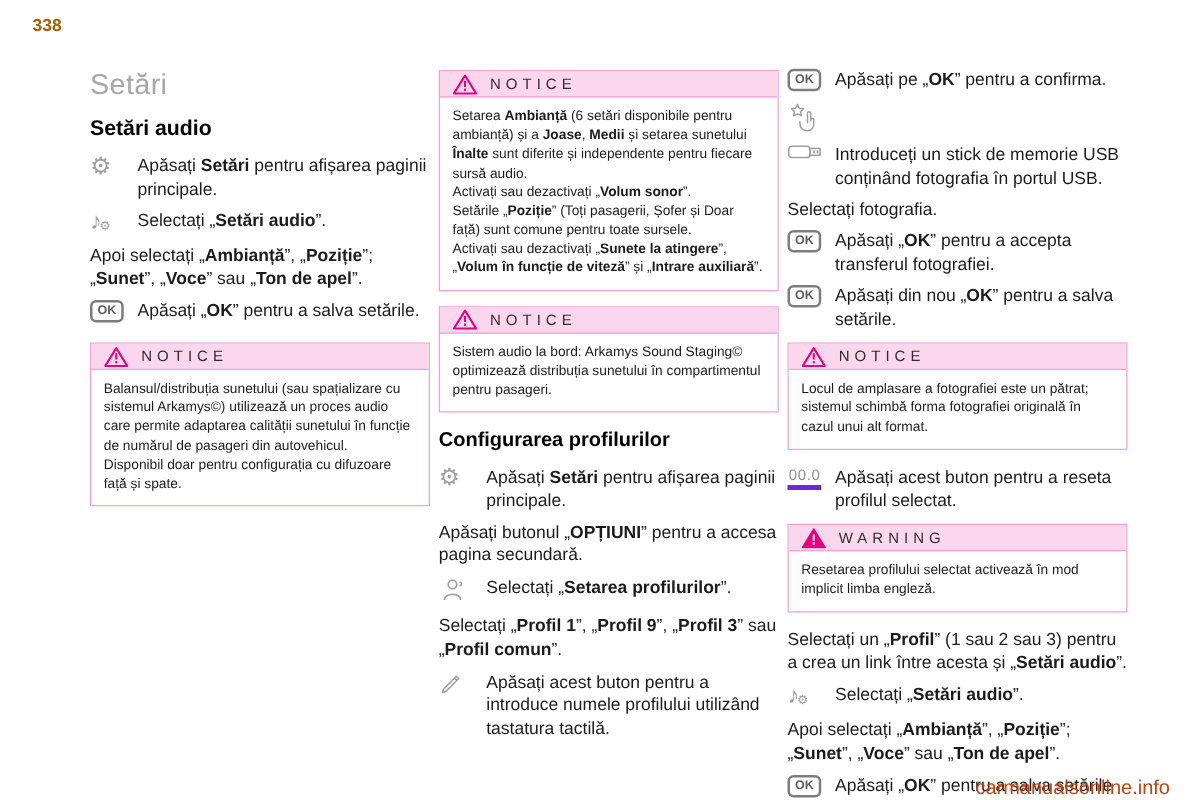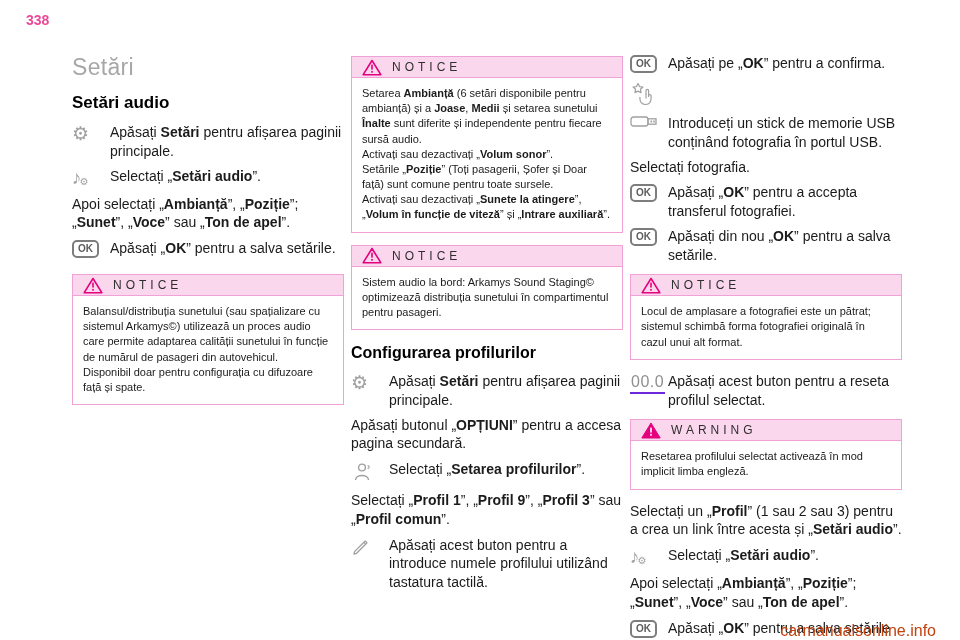--- a/index.html
+++ b/index.html
@@ -1,34 +1,34 @@
 <!DOCTYPE html>
 <html><head>
 <meta charset="utf-8">
 <style>
   * { margin:0; padding:0; box-sizing:border-box; }
   html,body { width:960px; height:640px; background:#ffffff; overflow:hidden;
               font-family:"Liberation Sans", sans-serif; color:#1b1b1b; }
   .page { position:relative; width:960px; height:640px; padding:12px 26px; }
-  .page-number { font-size:14px; font-weight:bold; color:#ec4899; }
+  .page-number { font-size:14px; font-weight:bold; color:#a16207; }
   .columns { display:flex; gap:7px; margin-top:26px; margin-left:46px; }
   .col { width:272px; flex:none; }
   .section-title { font-size:23px; font-weight:400; color:#a7a7a7; margin-bottom:12px; letter-spacing:.3px; }
   .heading { font-size:17px; font-weight:bold; color:#000; margin:4px 0 10px; }
   .heading2 { font-size:16px; font-weight:bold; color:#000; margin:14px 0 10px; }
   .step { display:flex; margin-bottom:6px; }
   .step .icon { width:38px; flex:none; display:flex; align-items:flex-start; padding-top:1px; }
   .text, .para { font-size:14px; line-height:1.34; color:#1b1b1b; }
   .para { margin-bottom:7px; }
   .glyph { font-size:19px; color:#a0a0a0; line-height:1; }
   .glyph.sm { font-size:10px; align-self:flex-end; margin-left:-2px; }
   .music-icon { display:inline-flex; }
   .ok-badge { display:inline-block; border:2px solid #7d7d7d; border-radius:5px; font-weight:bold;
               font-size:10px; color:#5c5c5c; padding:1px 4px; line-height:1.2; }
-  .reset-glyph { font-size:16px; color:#8f8f8f; border-bottom:2px solid #6d28d9; padding:0 1px 1px; letter-spacing:.5px; }
+  .reset-glyph { font-size:12px; color:#8f8f8f; border-bottom:4px solid #6d28d9; padding:0 1px 1px; letter-spacing:.5px; }
   .notice { border:1px solid #f0a2d6; margin:10px 0 12px; background:#fff; }
   .notice-header { display:flex; align-items:center; gap:10px; background:#fbd7ee;
                    padding:4px 10px; border-bottom:1px solid #f0a2d6; height:21px;text-align:right; }
   .notice-title { letter-spacing:4px; font-size:12px; color:#2e2e2e; }
   .notice-body { padding:8px 10px 9px; font-size:11px; line-height:1.38; }
   .watermark { position:absolute; right:24px; bottom:0; font-size:16px; color:#c2410c; }
   b { font-weight:bold; }
   svg { display:block; }
 </style>
 </head>

